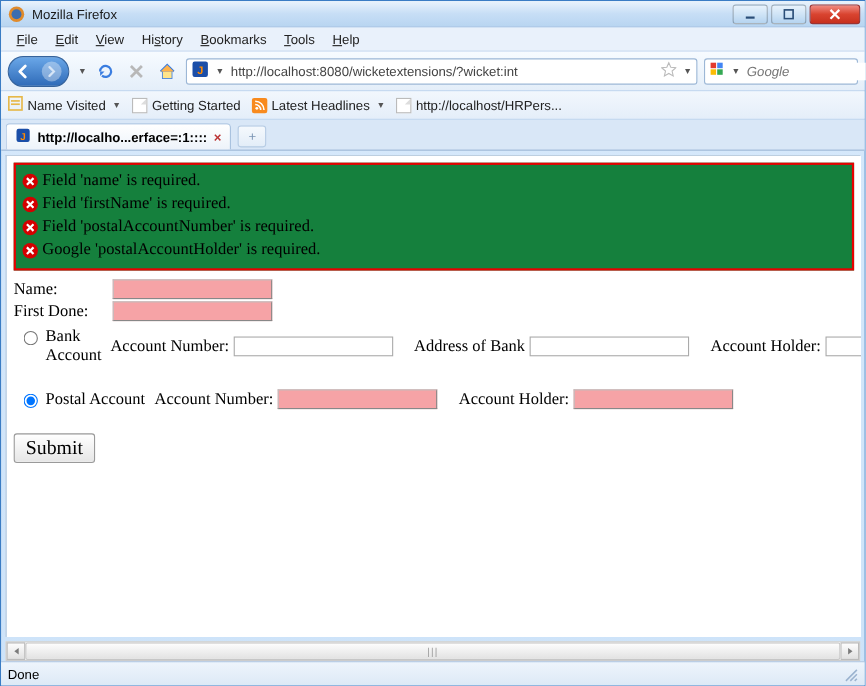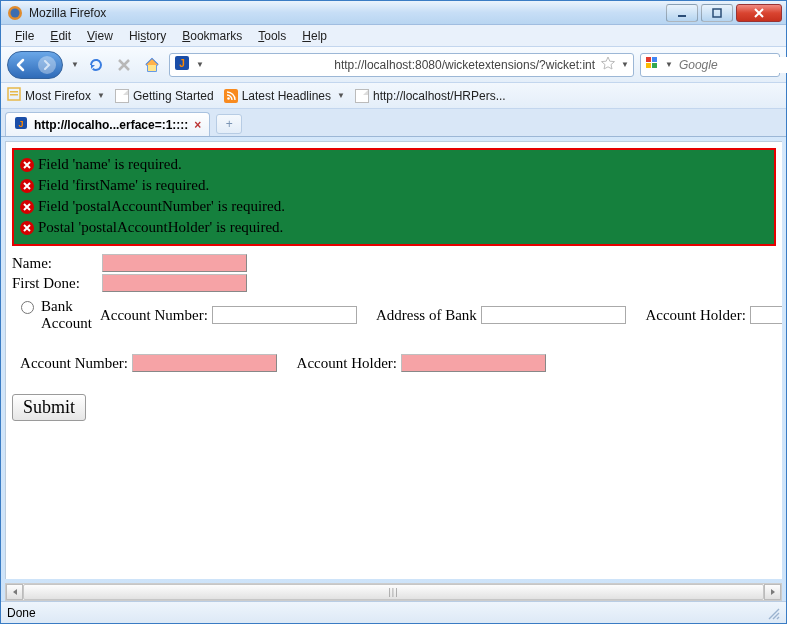--- a/index.html
+++ b/index.html
@@ -74,21 +74,21 @@
   .tbicon {
     width: 22px; height:22px; display:flex; align-items:center; justify-content:center;
   }
   .urlbox {
     flex:1; height:24px;
     background:#fff;
     border:1px solid #9cb7d6; border-radius:3px;
     display:flex; align-items:center; padding:0 4px; gap:4px;
   }
   .urlbox input {
-    flex:1; border:none; outline:none; font-size:12px; font-family:inherit; color:#444;text-align:right;
+    flex:1; border:none; outline:none; font-size:12px; font-family:inherit; color:#444;
   }
   .searchbox {
     width: 140px; height:24px;
     background:#fff;
     border:1px solid #9cb7d6; border-radius:3px;
     display:flex; align-items:center; padding:0 4px; gap:4px;
   }
   .searchbox input {
     flex:1; border:none; outline:none; font-size:12px; font-style:italic; color:#888;
   }
@@ -307,21 +307,21 @@
     </div>
   </div>
 
   <div class="bookmarkbar">
     <div class="bm">
       <span><svg width="14" height="14">
             <rect x="1" y="1" width="12" height="12" fill="none" stroke="#e6b84a" stroke-width="1.5"></rect>
             <rect x="3" y="4" width="8" height="1.5" fill="#e6b84a"></rect>
             <rect x="3" y="7" width="8" height="1.5" fill="#e6b84a"></rect>
           </svg></span>
-      <span>Most Firefox</span>
+      <span>Name Visited</span>
       <span class="dropcaret">▼</span>
     </div>
     <div class="bm">
       <span class="pageicon"></span>
       <span>Getting Started</span>
     </div>
     <div class="bm">
       <span class="rssicon">
           <svg width="10" height="10">
             <circle cx="2.5" cy="7.5" r="1.3" fill="#fff"></circle>
@@ -376,21 +376,21 @@
               </svg>
             </span>
             <span>Field 'postalAccountNumber' is required.</span>
           </li>
           <li>
             <span class="erricon">
               <svg width="10" height="10">
                 <path d="M2 2 L8 8 M8 2 L2 8" stroke="#fff" stroke-width="2"></path>
               </svg>
             </span>
-            <span>Postal 'postalAccountHolder' is required.</span>
+            <span>Google 'postalAccountHolder' is required.</span>
           </li>
         </ul>
     </div>
 
     <div class="form-row">
       <label>Name:</label>
       <input class="pinkfield" type="text" style="">
     </div>
     <div class="form-row">
       <label>First Done:</label>
@@ -413,20 +413,24 @@
           <input class="whitefield" type="text" style="">
         </div>
         <div class="arow">
           <label>Account Holder:</label>
           <input class="whitefield" type="text" style="">
         </div>
       </div>
     </div>
 
     <div class="acct-group">
+      <div class="acct-radio">
+        <input type="radio" name="acct" checked="" style="">
+        <span>Postal Account</span>
+      </div>
       <div class="acct-fields">
         <div class="arow">
           <label>Account Number:</label>
           <input class="pinkfield" type="text" style="">
         </div>
         <div class="arow">
           <label>Account Holder:</label>
           <input class="pinkfield" type="text" style="">
         </div>
       </div>

